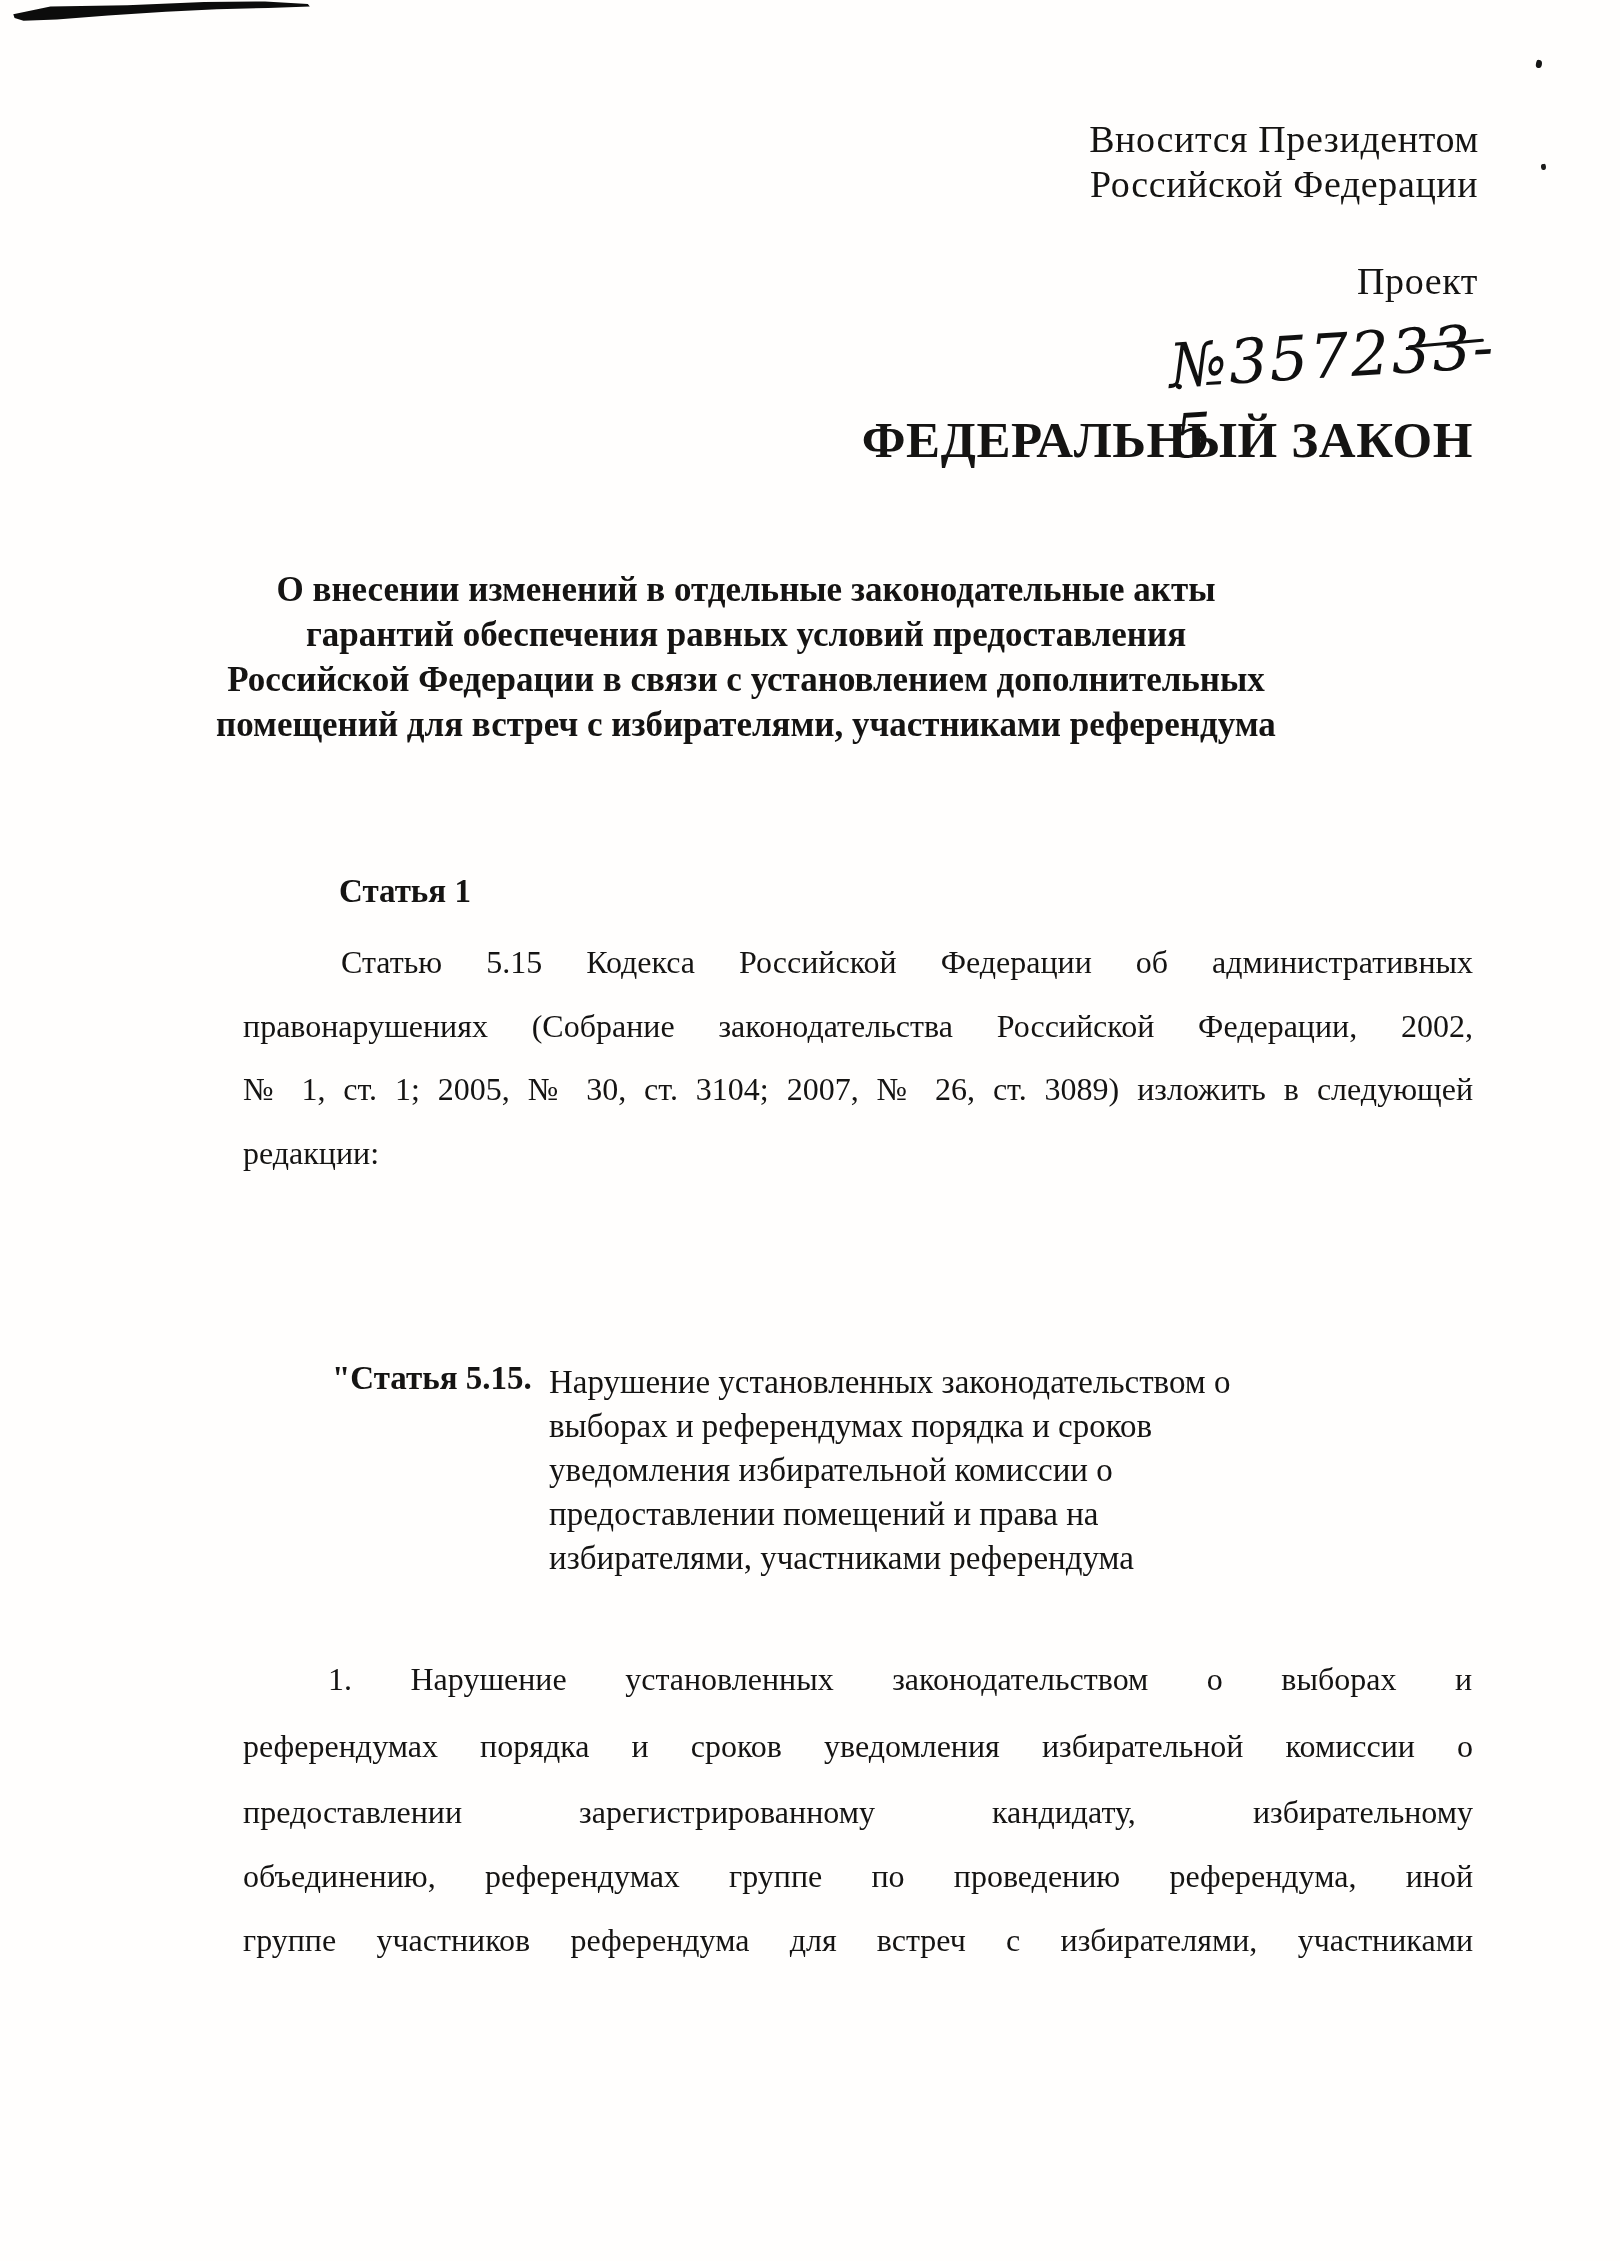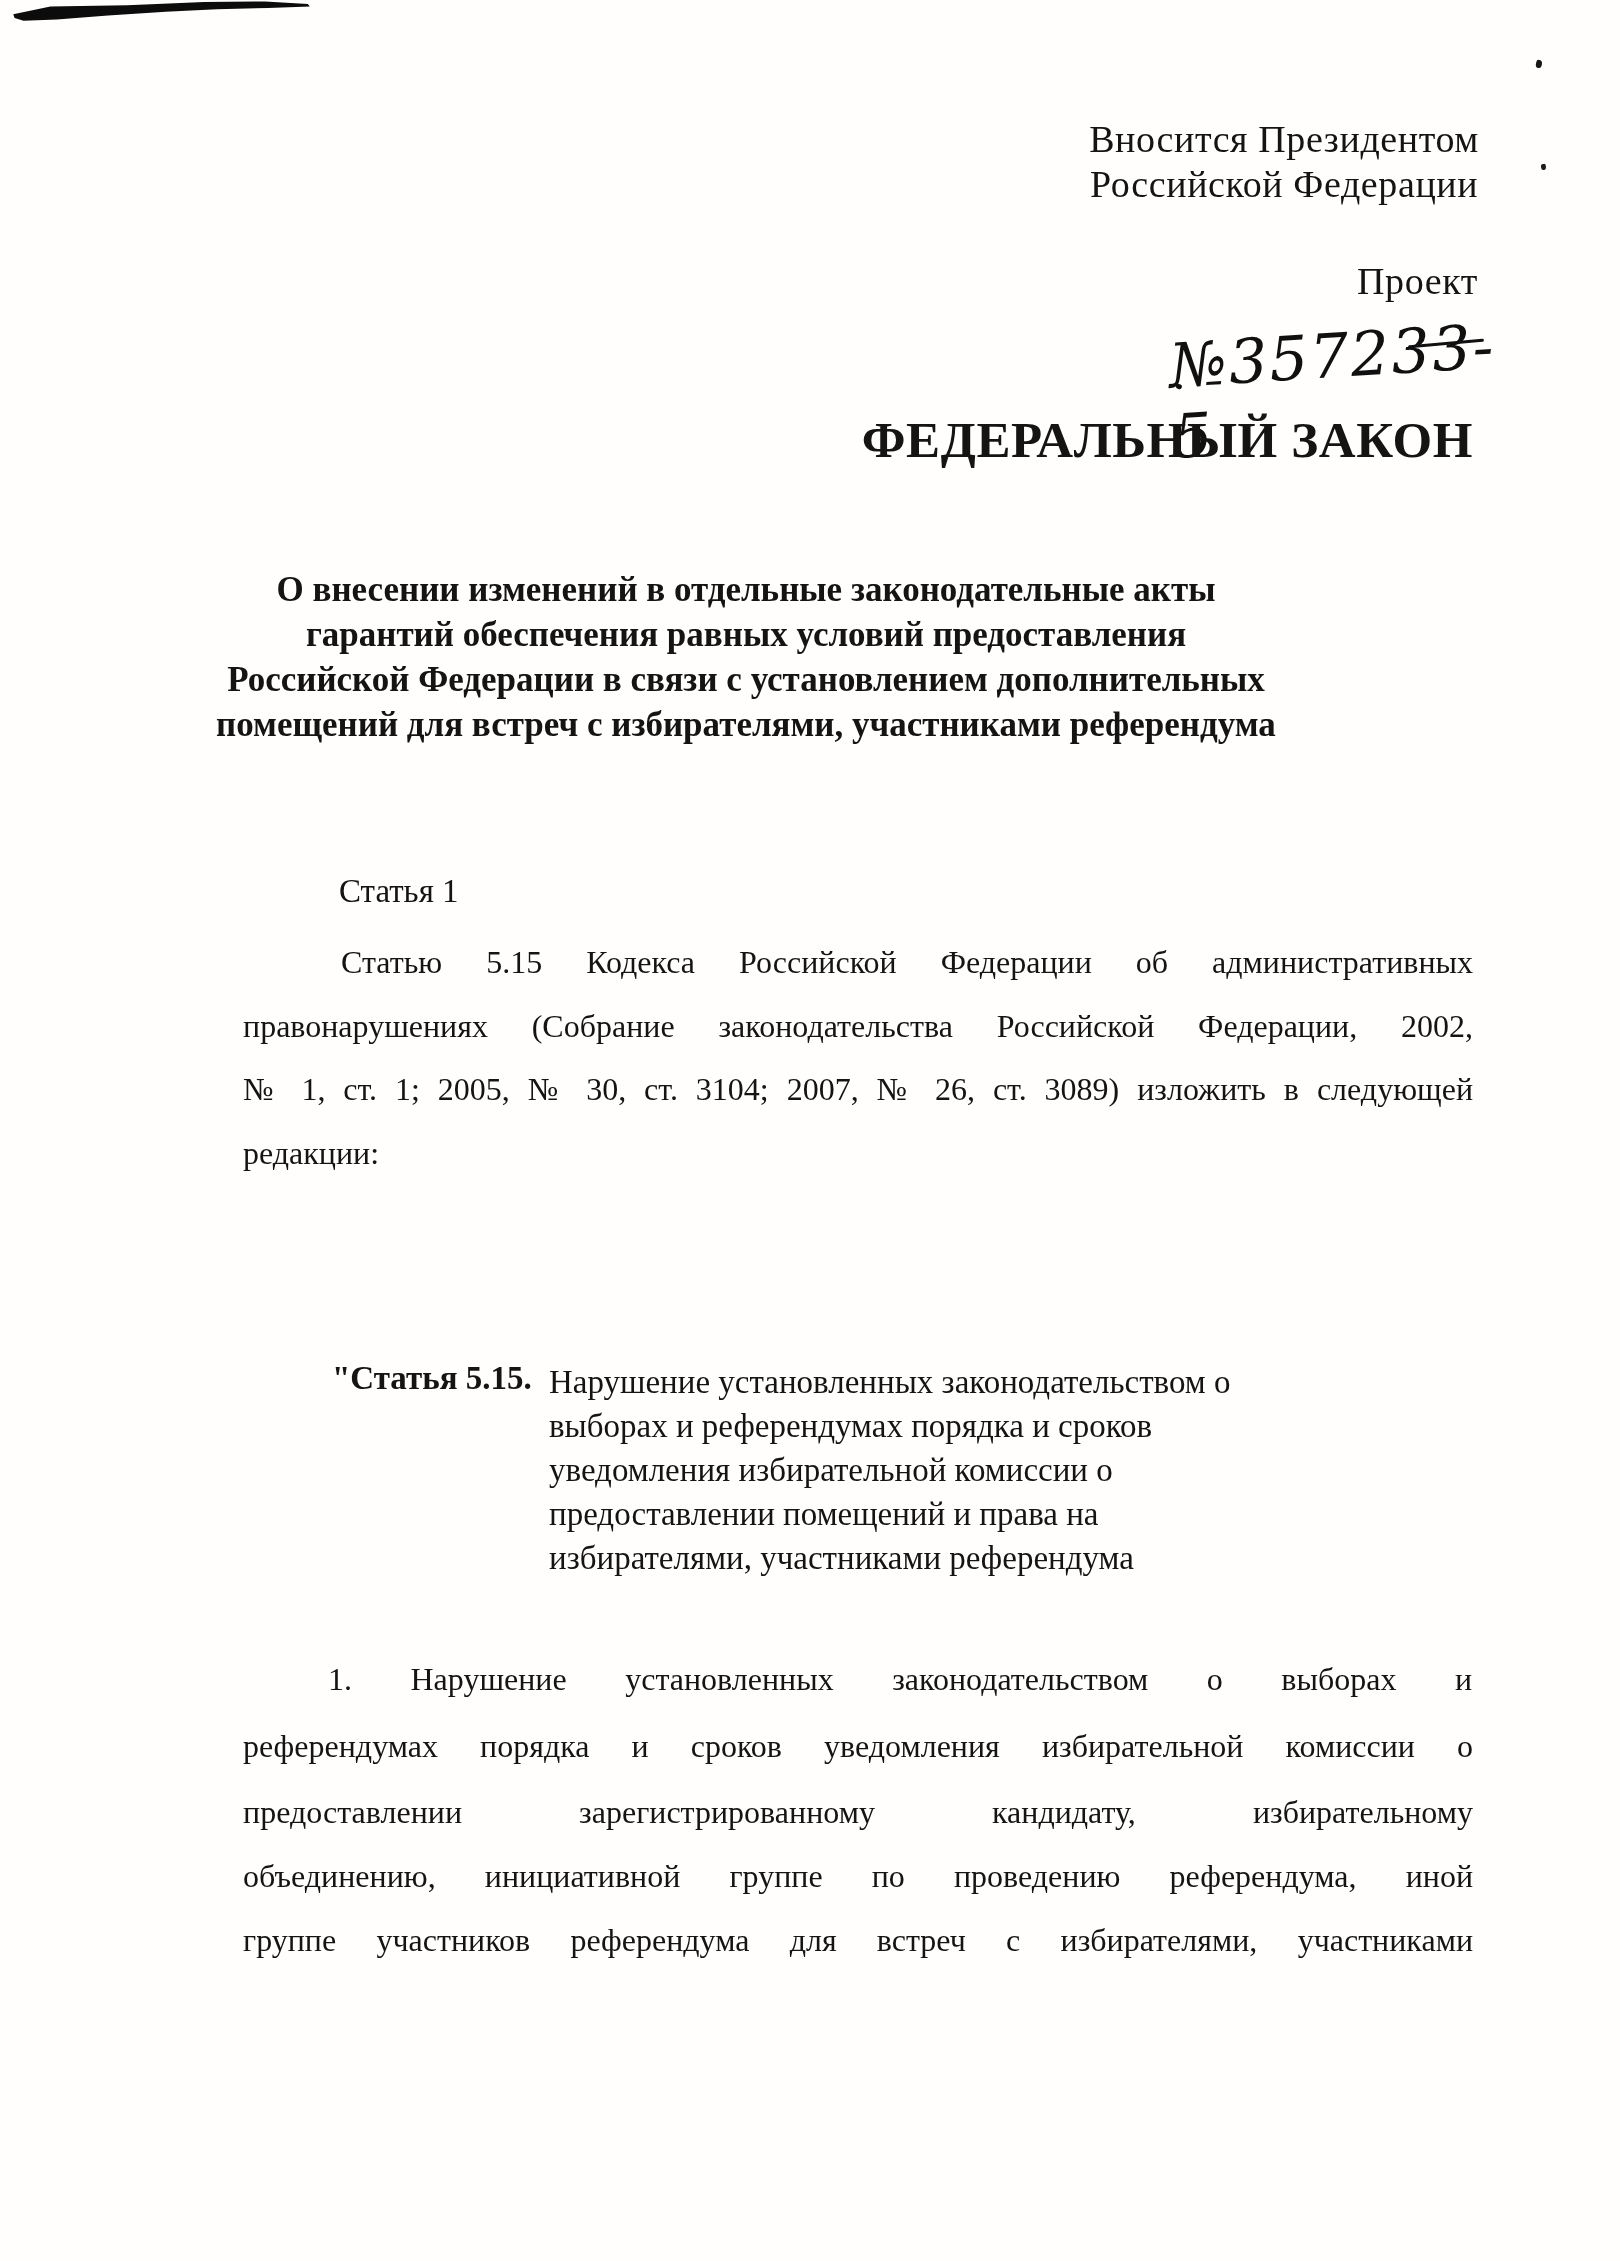--- a/index.html
+++ b/index.html
@@ -47,21 +47,21 @@
   }
   
   .subtitle{
     position:absolute;left:205px;top:567px;width:1082px;
     text-align:center;
     font-size:35px;font-weight:bold;line-height:45px;
   }
   
   .art1{
     position:absolute;left:339px;top:873px;
-    font-size:33px;font-weight:normal;
+    font-size:33px;font-weight:bold;
   }
   
   .jline{
     position:absolute;left:243px;width:1230px;
     font-size:32px;
     text-align:justify;
     -moz-text-align-last:justify;
     text-align-last:justify;
   }
   .lline{
@@ -129,17 +129,17 @@
     <div>Нарушение установленных законодательством о</div>
     <div>выборах и референдумах порядка и сроков</div>
     <div>уведомления избирательной комиссии о</div>
     <div>предоставлении помещений и права на</div>
     <div>избирателями, участниками референдума</div>
   </div>
 
   <div class="jline ind133" style="top:1661px">1. Нарушение установленных законодательством о выборах и</div>
   <div class="jline" style="top:1728px">референдумах порядка и сроков уведомления избирательной комиссии о</div>
   <div class="jline" style="top:1794px">предоставлении зарегистрированному кандидату, избирательному</div>
-  <div class="jline" style="top:1858px">объединению, инициативной группе по проведению референдума, иной</div>
+  <div class="jline" style="top:1858px">объединению, референдумах группе по проведению референдума, иной</div>
   <div class="jline" style="top:1922px">группе участников референдума для встреч с избирателями, участниками</div>
 
 </div>
 
 
 </body></html>

